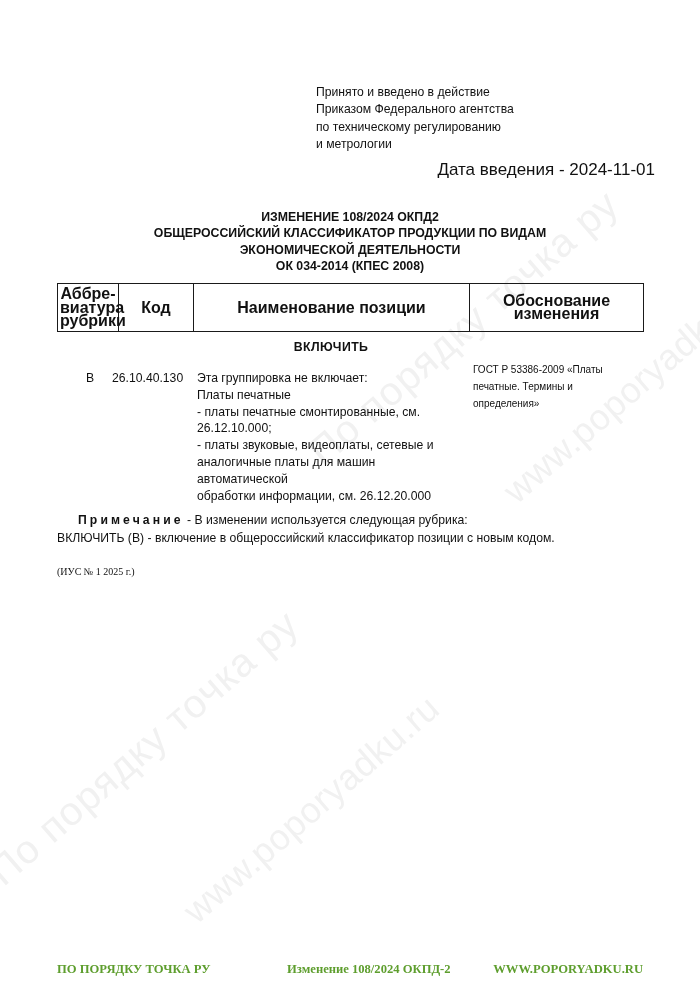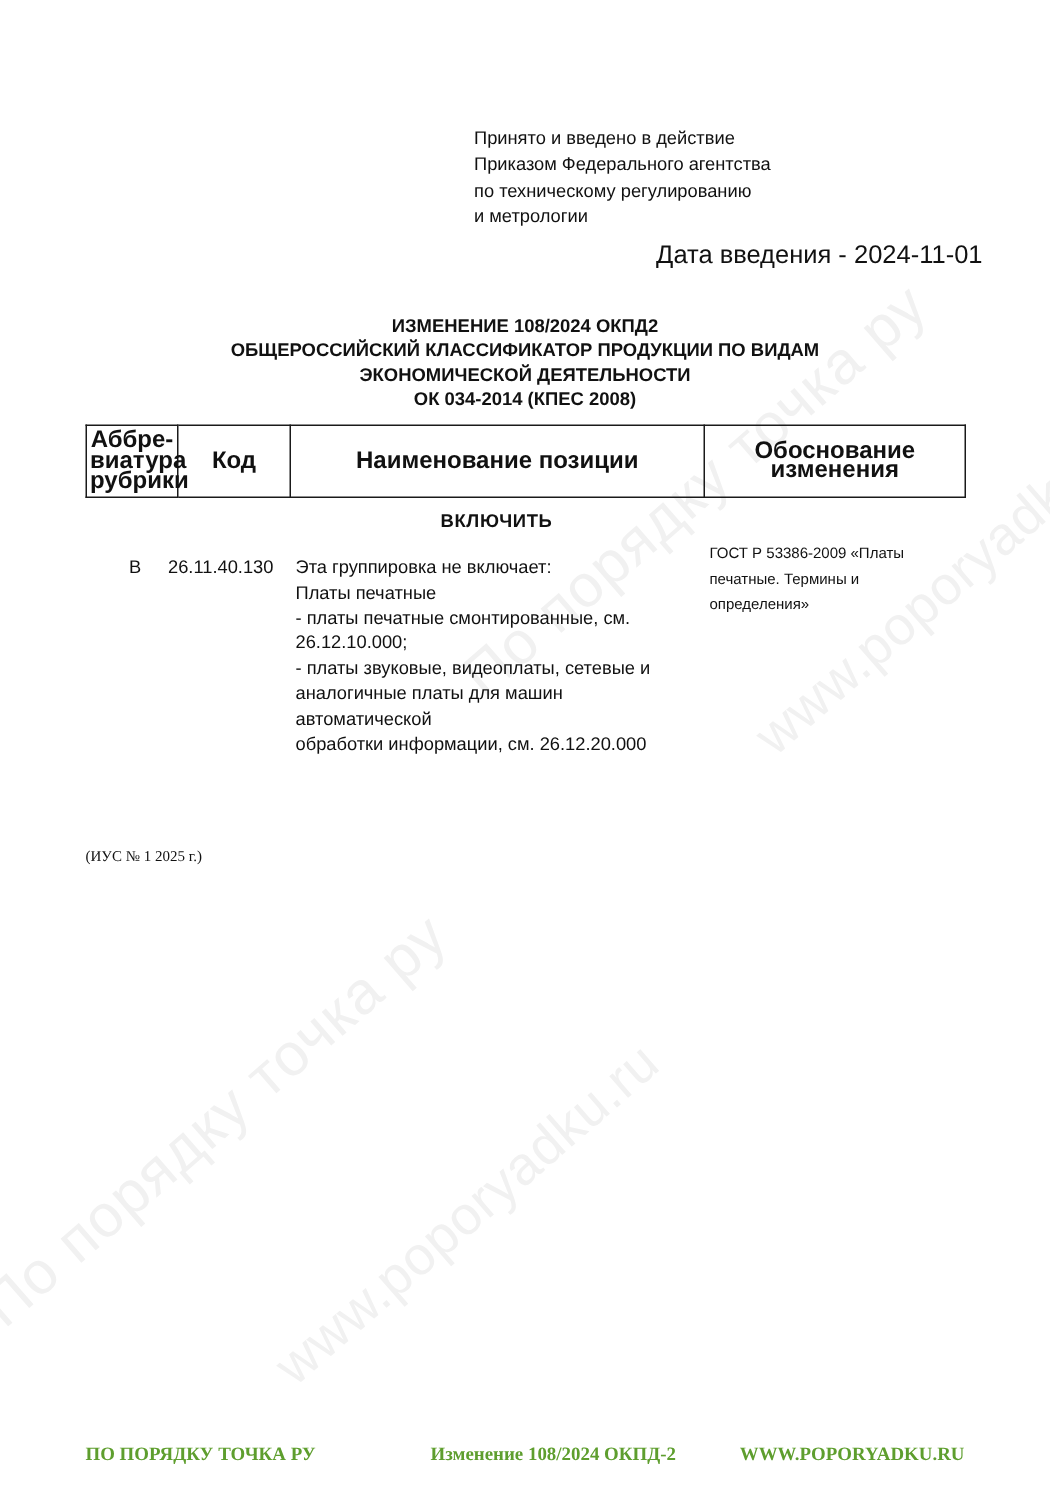--- a/index.html
+++ b/index.html
@@ -245,38 +245,42 @@
           <td class="col-code">Код</td>
           <td class="col-name">Наименование позиции</td>
           <td class="col-just">Обоснование изменения</td>
         </tr>
       </tbody>
     </table>
 
     <div class="section-heading">ВКЛЮЧИТЬ</div>
 
     <div class="entry-abbr">В</div>
-    <div class="entry-code">26.11.40.130</div>
+    <div class="entry-code">26.10.40.130</div>
 
     <div class="entry-name">
       <div>Эта группировка не включает:</div>
       <div>Платы печатные</div>
       <div>- платы печатные смонтированные, см.</div>
       <div>26.12.10.000;</div>
       <div>- платы звуковые, видеоплаты, сетевые и</div>
       <div>аналогичные платы для машин автоматической</div>
       <div>обработки информации, см. 26.12.20.000</div>
     </div>
 
     <div class="entry-just">
       <div>ГОСТ Р 53386-2009 «Платы</div>
       <div>печатные. Термины и</div>
       <div>определения»</div>
     </div>
 
+    <div class="note">
+      <span class="note-label">Примечание</span><span> - В изменении используется следующая рубрика:</span>
+      <span class="note-line2">ВКЛЮЧИТЬ (В) - включение в общероссийский классификатор позиции с новым кодом.</span>
+    </div>
 
     <div class="ius">(ИУС № 1 2025 г.)</div>
 
     <div class="footer">
       <span class="footer-left">ПО ПОРЯДКУ ТОЧКА РУ</span>
       <span class="footer-center">Изменение 108/2024 ОКПД-2</span>
       <span class="footer-right">WWW.POPORYADKU.RU</span>
     </div>
 
   </div>

